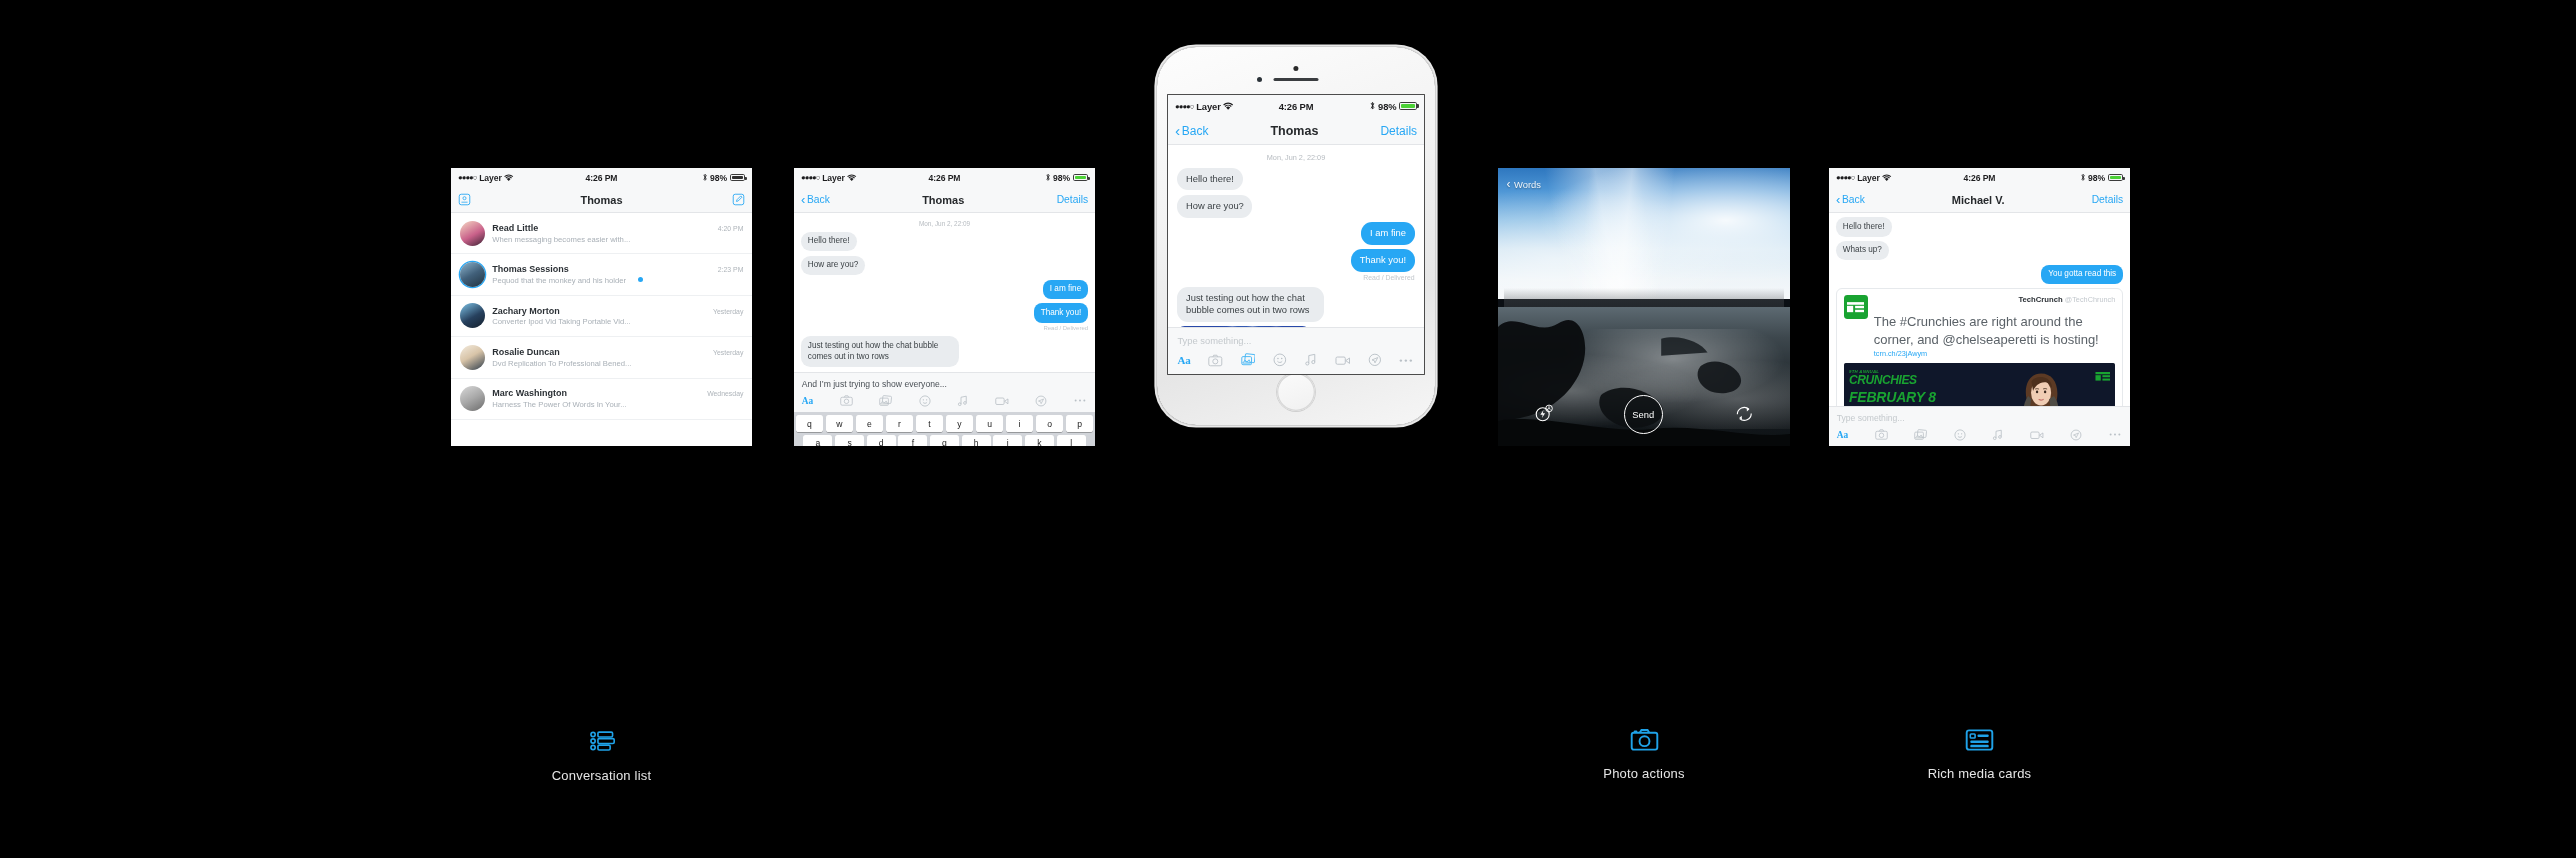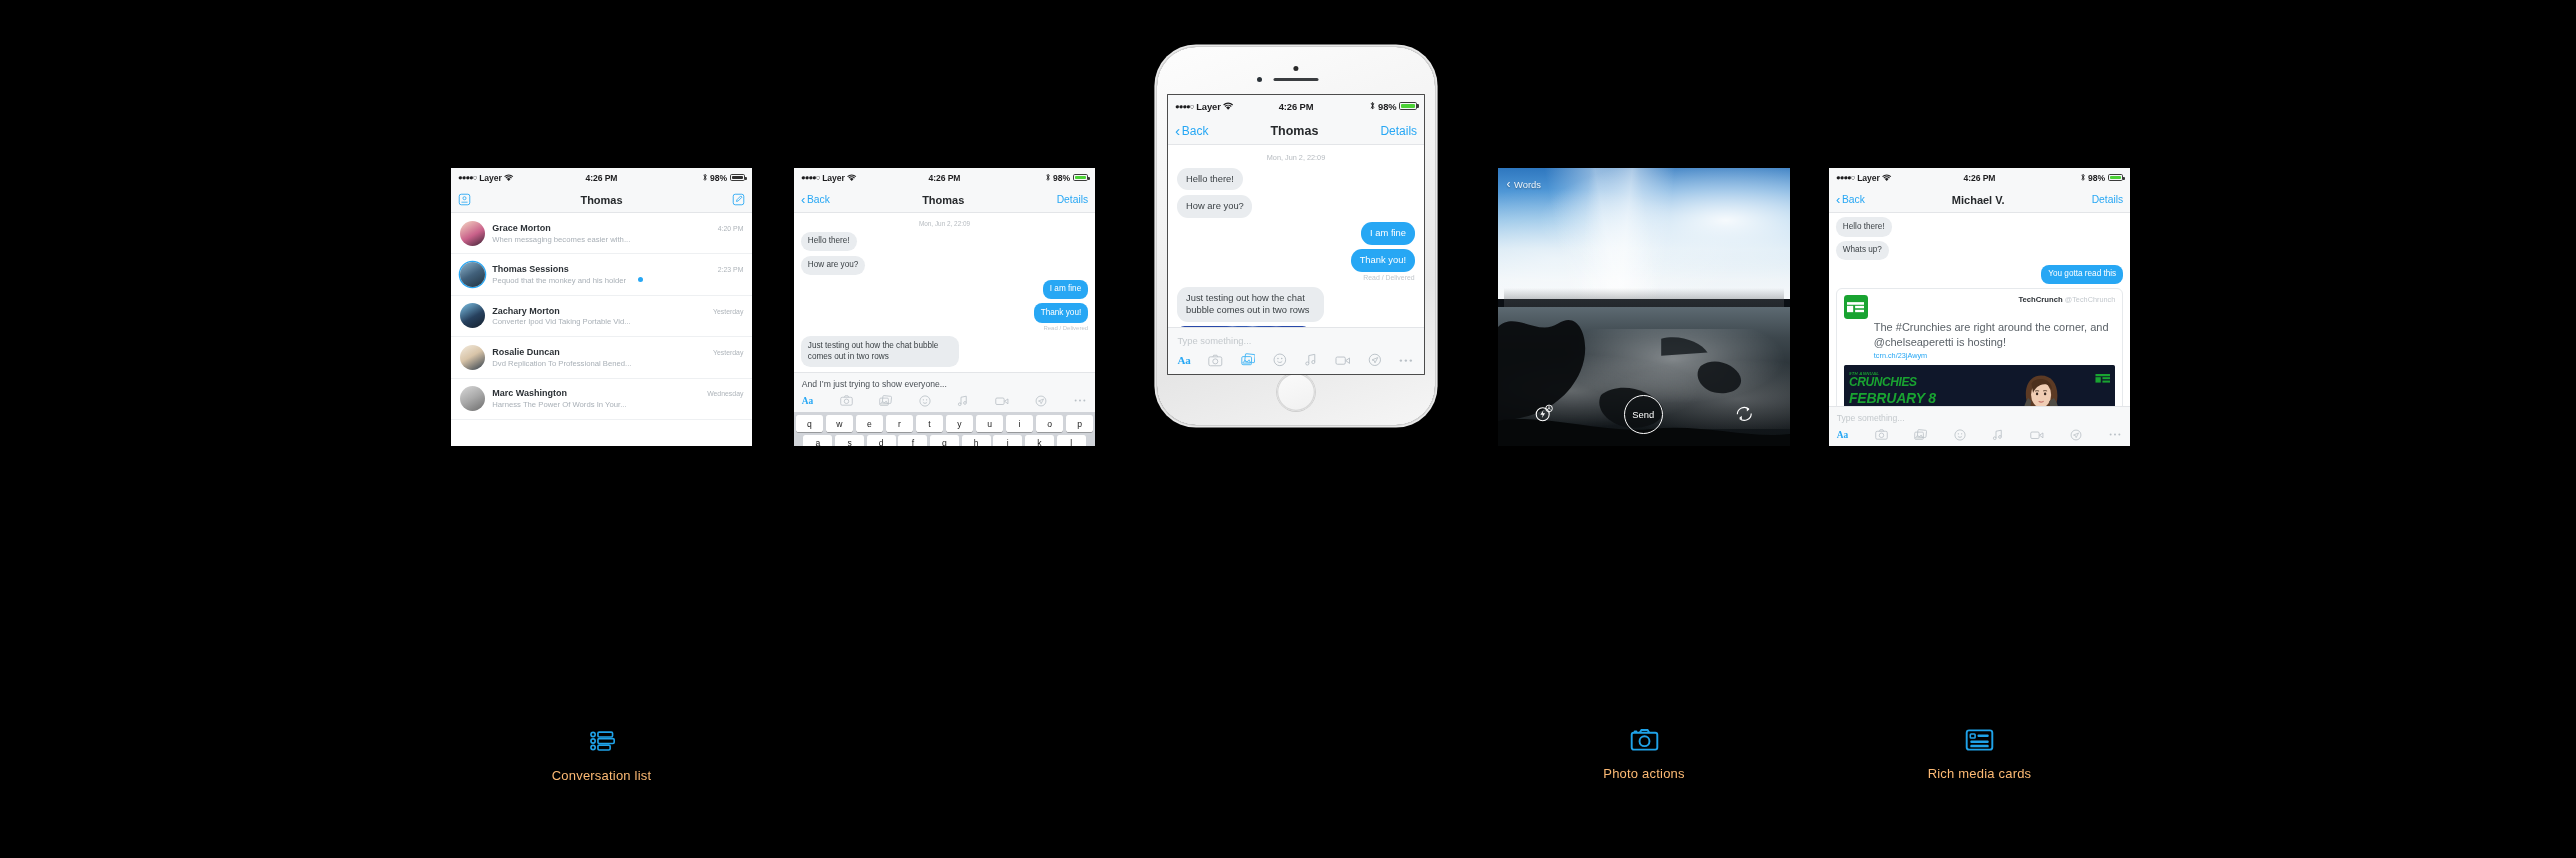--- a/index.html
+++ b/index.html
@@ -139,40 +139,40 @@
 
   
   .card { border:0.9px solid #e6e9ec; border-radius:6px; overflow:hidden; background:#fff; margin-bottom:1.7px;}
   .card-head { display:flex; gap:6px; padding:6px 6.9px 3.4px; }
   .tc-logo { width:24px; height:24px; background:#19a331; border-radius:3.4px; flex:0 0 auto;
              display:flex;align-items:center;justify-content:center;}
   .tc-logo svg{display:block;}
   .card-txt { flex:1 1 auto; min-width:0;}
   .card-user { font-size:7.7px; font-weight:700; color:#2c3136;text-align:right;}
   .card-handle { font-size:7.3px; font-weight:400; color:#c3c8cd;}
-  .card-body { font-size:11px; color:#5b6268; line-height:1.33; margin-top:16px;}
+  .card-body { font-size:13px; color:#5b6268; line-height:1.33; margin-top:9px;}
   .card-link { font-size:7.3px; color:#27a7f4; margin-top:0.9px; }
   .card-media { height:65px; position:relative; overflow:hidden; background:#0f172a; margin:1.7px 6.9px 0 6.9px; border-radius:1.7px;font-style:italic;}
   .cm-left{position:absolute;left:5.2px;top:6px;color:#19a331;}
   .cm-ann{font-size:4.3px;font-weight:700;letter-spacing:0.3px;}
   .cm-title{font-size:12px;font-weight:800;letter-spacing:-0.4px;line-height:1;}
   .cm-date{font-size:14px;font-weight:800;margin-top:2.6px;letter-spacing:-0.2px;}
   .cm-host{font-size:4.3px;font-weight:700;margin-top:8.6px;letter-spacing:0.4px;}
   .cm-name{font-size:6.9px;font-weight:800;letter-spacing:-0.2px;margin-top:0.9px;}
   .cm-tc{position:absolute;right:5.2px;top:6px;}
   .cm-person{position:absolute;right:1.7px;bottom:0;width:54%;height:94%;}
   .card-actions{display:flex;align-items:center;padding:4.3px 6.9px 5.2px;gap:0;}
   .ca{display:flex;align-items:center;gap:2.6px;color:#aab1b7;font-size:6.9px;}
   .ca.a1{margin-left:22%;} .ca.a2{margin-left:18%;} .ca.a3{margin-left:16%;}
 
   
   .caption { position:absolute; text-align:center; color:#55616b;
              font-size:13px; letter-spacing:0.2px; }
   .caption .cap-icon { display:flex; justify-content:center; margin-bottom:13.7px; color:#1fa2e8;}
-  .caption .cap-label{ color:#fdba74; }
+  .caption .cap-label{ color:#e5e5e5; }
 
   
   .iphone {
     position:absolute; left:1157px; top:47px; width:278px; height:378px;
   }
   .iphone-body {
     position:absolute; inset:0; border-radius:39px;
     background: linear-gradient(160deg,#fdfdfd 0%, #f2f2f2 40%, #e6e6e6 70%, #f6f6f6 100%);
     box-shadow: 0 0 0 0.9px #cfcfcf, 0 0 0 2.6px #e9e9e9, 0 12px 34px rgba(0,0,0,.55);
   }
@@ -233,21 +233,21 @@
           </svg>
       </div>
     </div>
 
     <div>
 
       <div class="conv-row">
         <div class="avatar" style="background:linear-gradient(150deg,#f6d9c4,#c9618a 55%,#3a2233);"></div>
         <div class="conv-body">
           <div class="conv-top">
-            <span class="conv-name">Grace Morton</span>
+            <span class="conv-name">Read Little</span>
             <span class="conv-time">4:20 PM</span>
           </div>
           <div class="conv-prevwrap">
             <div class="conv-prev">When messaging becomes easier with...</div>
           </div>
         </div>
       </div>
 
       <div class="conv-row">
         <div class="avatar ring" style="background:linear-gradient(150deg,#8fb6cf,#41607a 50%,#20323f);"></div>

